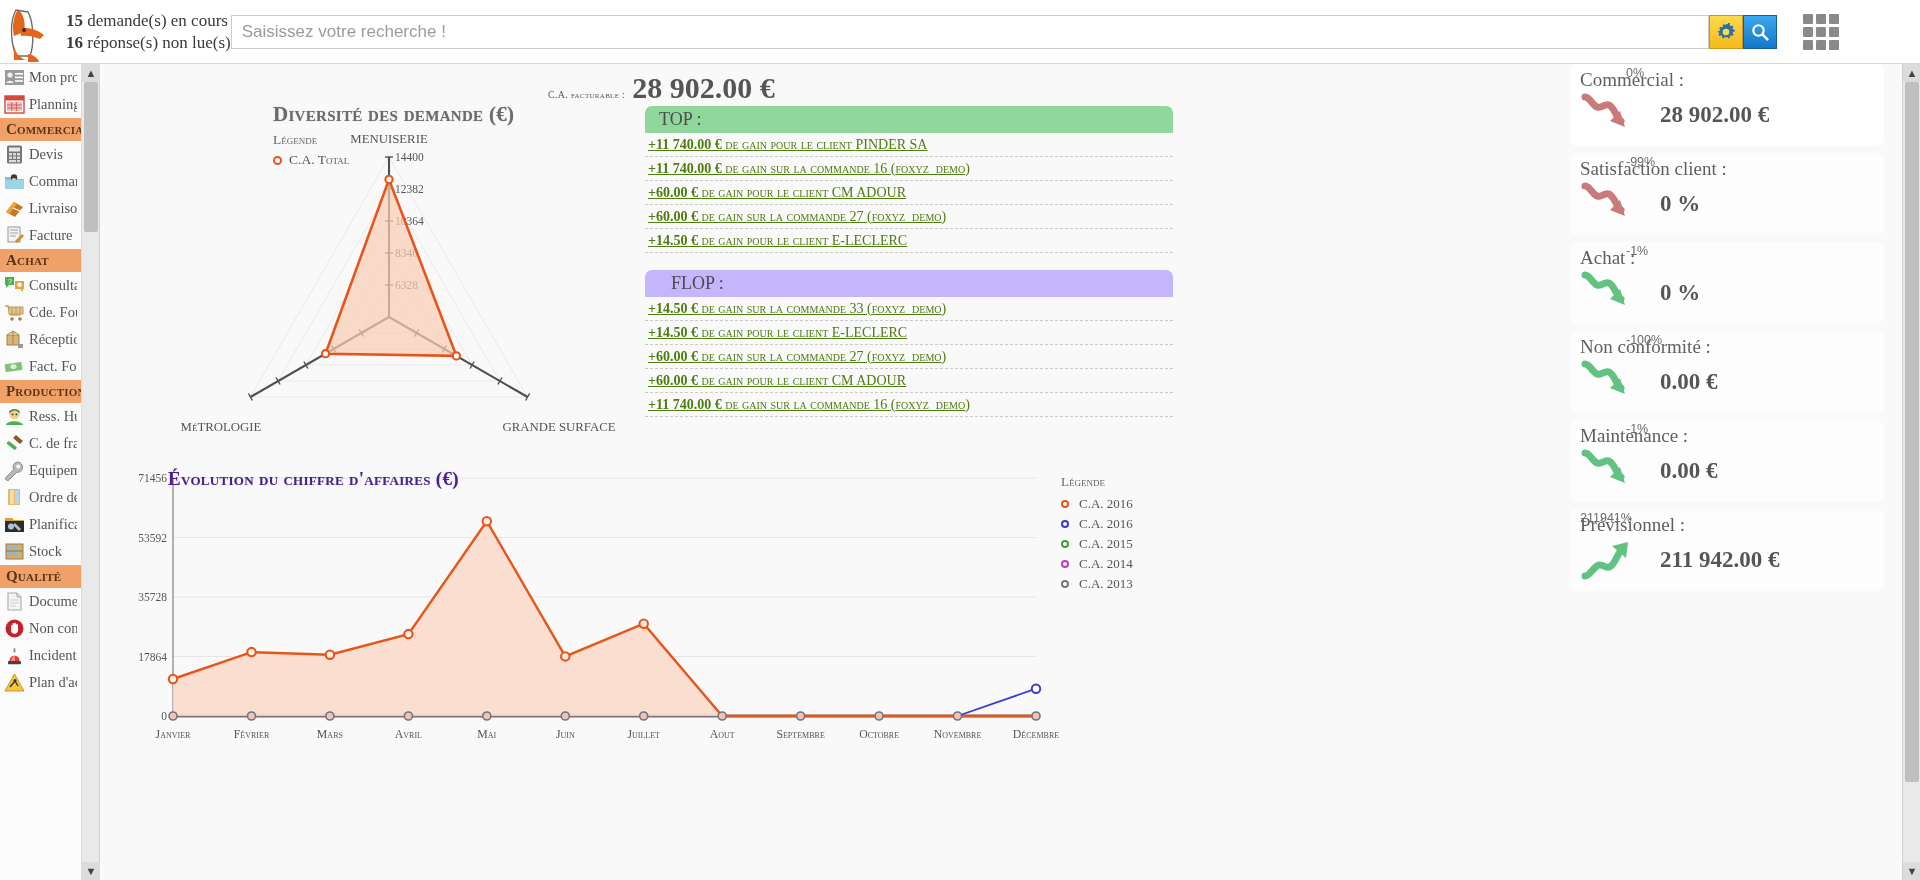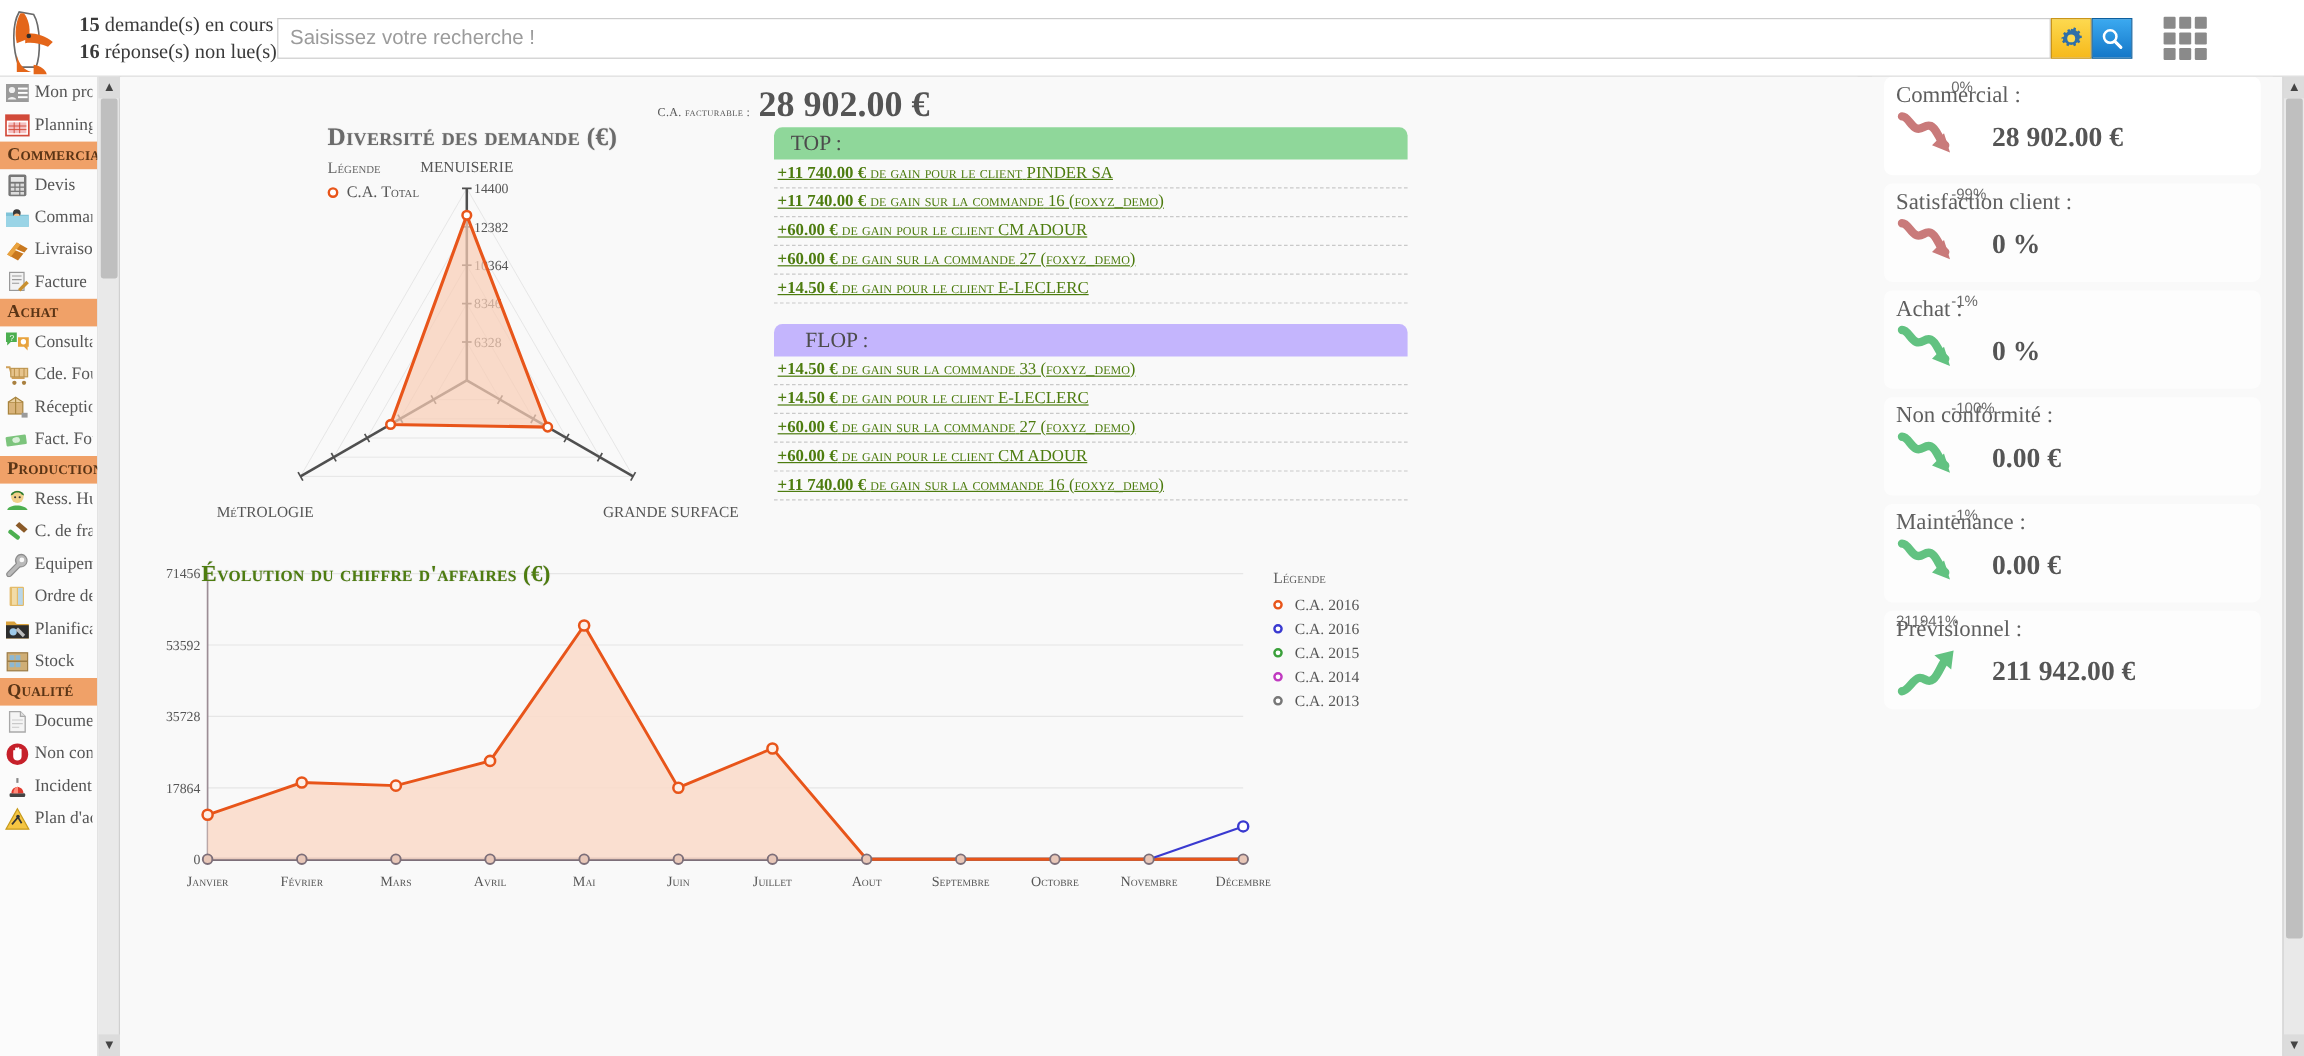--- a/index.html
+++ b/index.html
@@ -105,21 +105,21 @@
     font-size:14px; color:#4d7c0f; padding:3.5px 2px 3.5px 3px;
     border-bottom:1px dashed #c9c9c9; white-space:nowrap;text-decoration:underline;
   }
   .tf-row .amt { font-weight:bold; }
   .tf-row .sc { font-variant:small-caps; }
   .tfgap { height:17px; }
 
   
   .linebox { position:absolute; left:10px; top:400px; width:1060px; height:310px; }
   .line-title { position:absolute; left:57px; top:4px; font-size:19px;
-    font-variant:small-caps; font-weight:bold; color:#4d7c0f;
+    font-variant:small-caps; font-weight:bold; color:#4c1d95;
     text-shadow:0 0 1px #bbb; letter-spacing:.3px; z-index:4; }
   .line-legend { position:absolute; left:950px; top:10px; font-size:13px; }
   .line-legend .lt { font-variant:small-caps; color:#666; margin-bottom:6px; font-size:13px; }
   .line-legend .li { display:flex; align-items:center; gap:10px; margin-bottom:4px;
     font-variant:small-caps; color:#555; cursor:pointer; }
   .ldot { width:8px; height:8px; border-radius:50%; background:#fff; display:inline-block; }
 
   
   .kpi-panel {
     position:absolute; left:1560px; top:64px; width:334px; height:816px;

